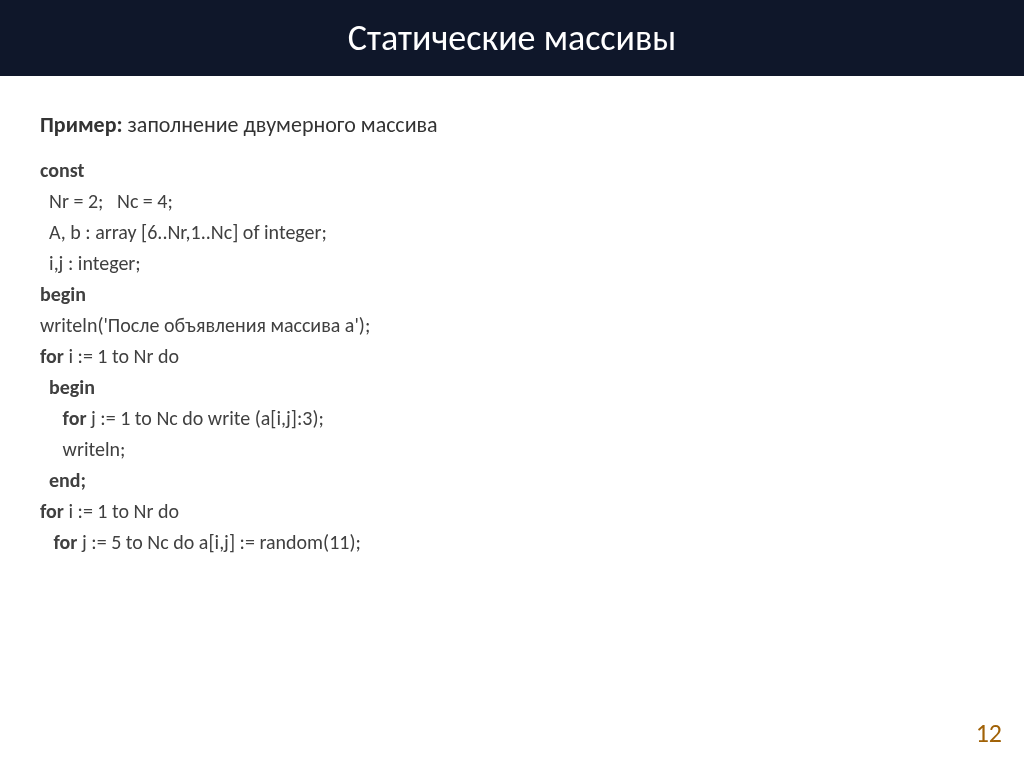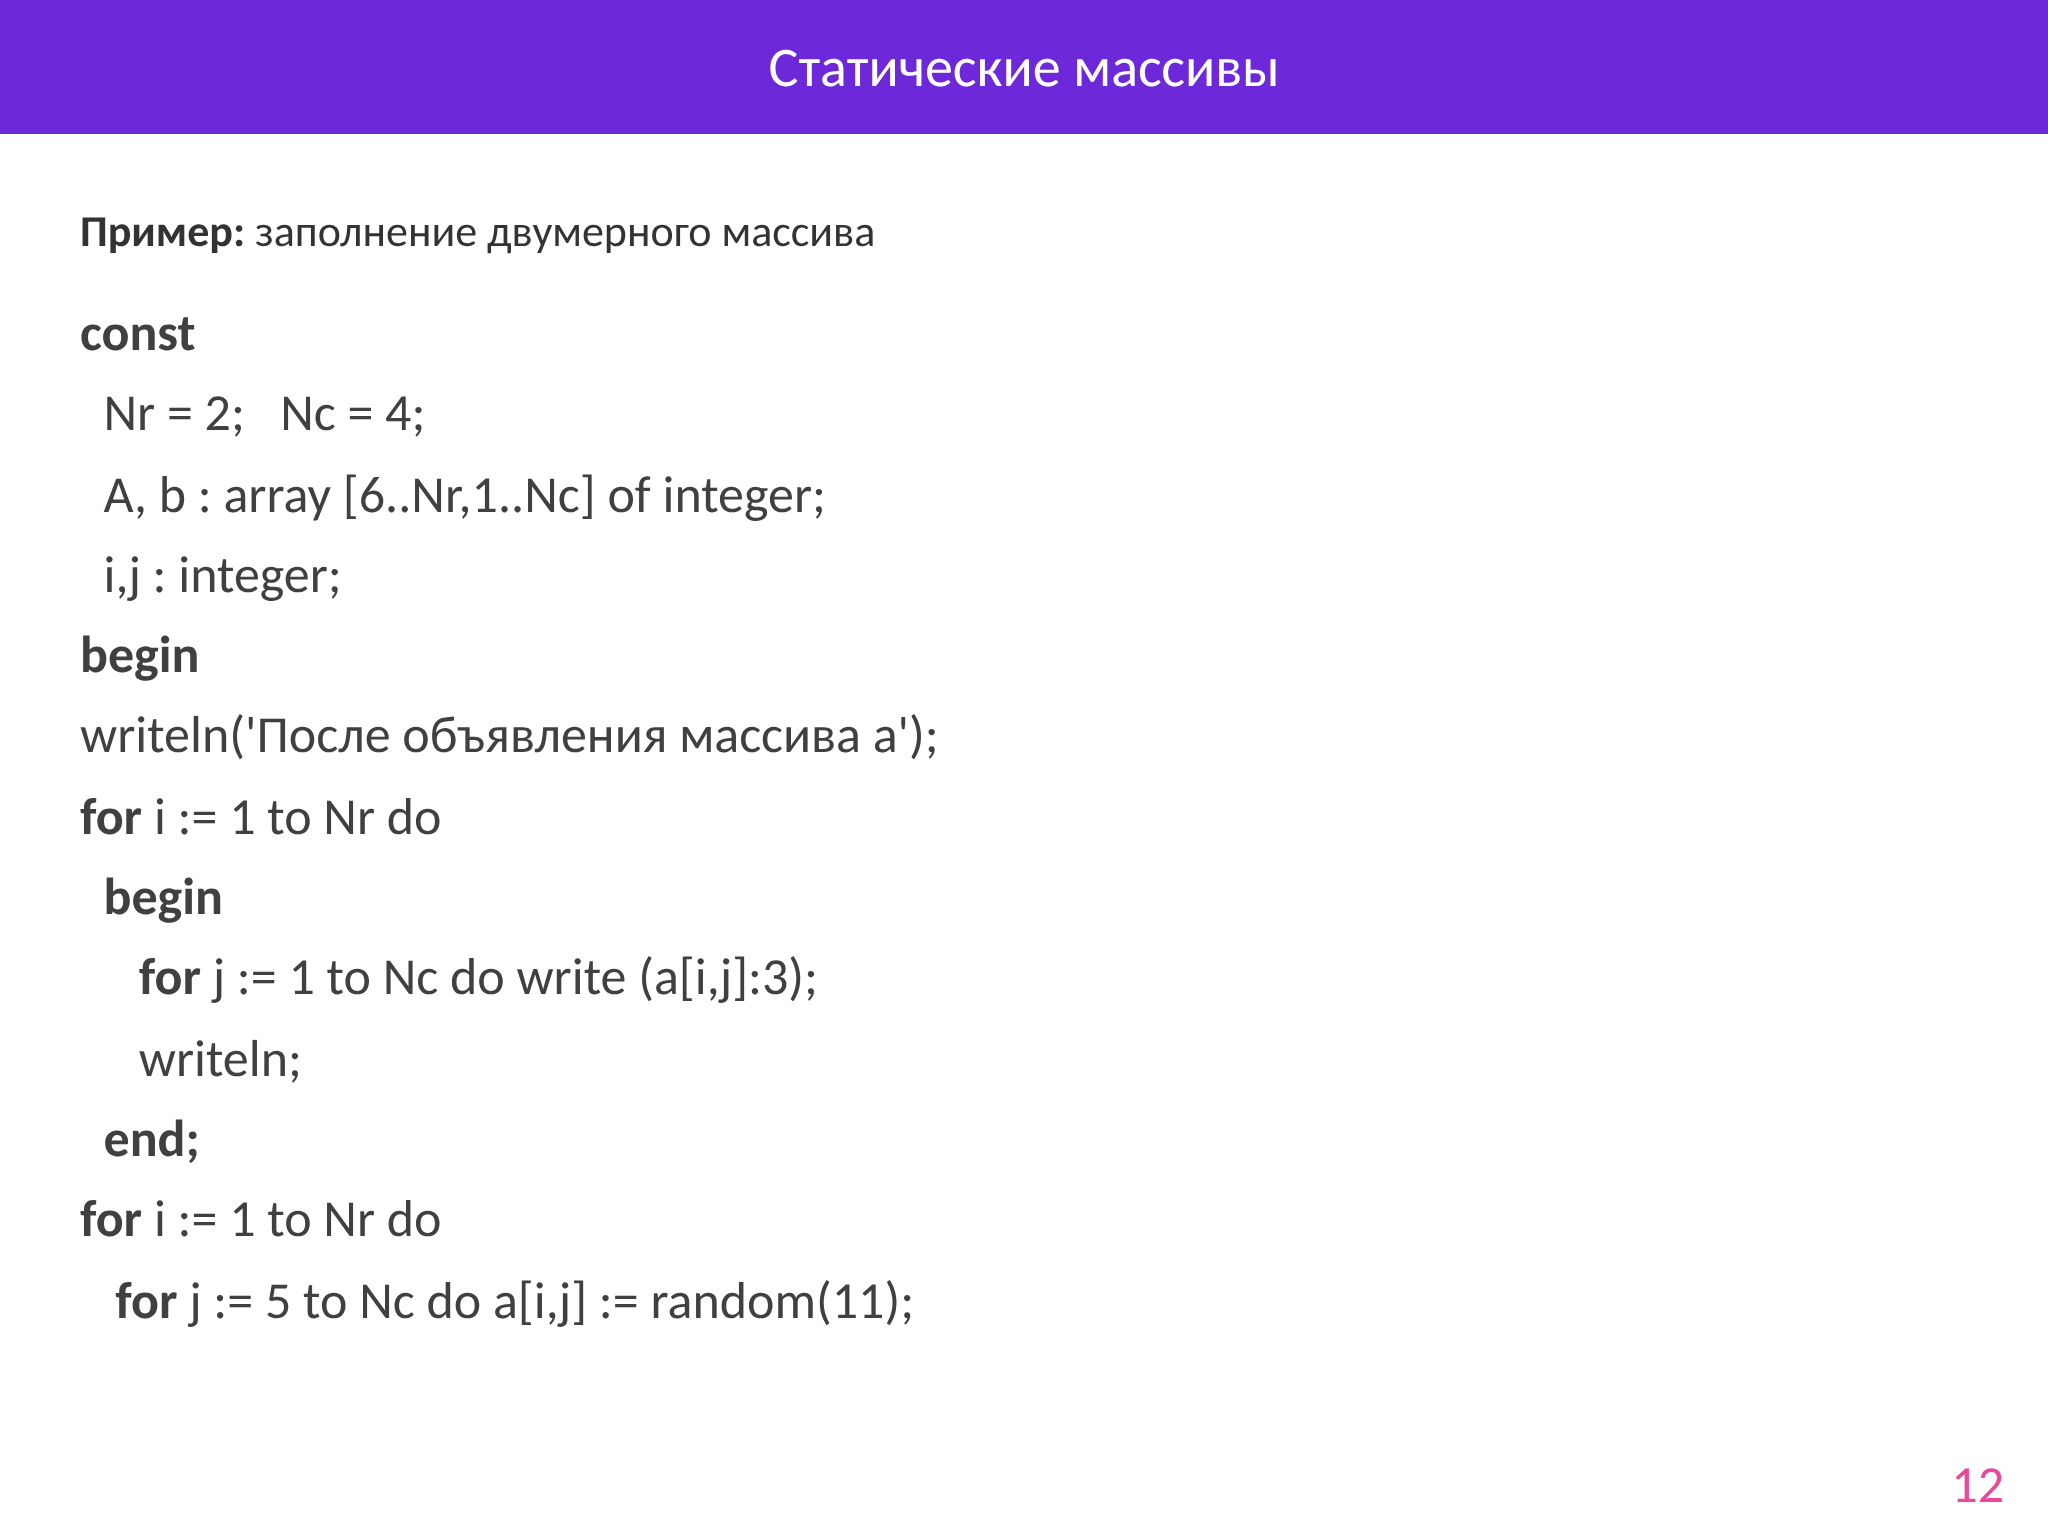--- a/index.html
+++ b/index.html
@@ -9,43 +9,43 @@
     }
     body {
       width: 1024px;
       height: 767px;
       font-family: Calibri, Arial, sans-serif;
       background: #ffffff;
       position: relative;
       overflow: hidden;
     }
     .header {
-      background: #6d28d9;
+      background: #0f172a;
       color: #ffffff;
       padding: 16px 0;
       text-align: center;
-      font-size: 28px;
+      font-size: 36px;
       font-weight: 400;
     }
     .content {
       padding: 32px 40px 0 40px;
       color: #404040;
       font-size: 20px;
       line-height: 1.5;
     }
     .example-heading {
       font-size: 22px;
       margin-bottom: 14px;
       color: #333333;
     }
     .example-heading .bold {
       font-weight: 700;
     }
     .code-block {
-      font-size: 26px;
+      font-size: 20px;
       line-height: 1.55;
       color: #404040;
     }
     .code-line {
       white-space: pre;
     }
     .kw {
       font-weight: 700;
     }
     .footer {
@@ -64,25 +64,25 @@
       display: flex;
       align-items: center;
       font-size: 16px;
       flex: 0 0 auto;
       min-width: 260px;
     }
     .footer-spacer {
       flex: 1;
     }
     .page-number {
-      color: #ec4899;
+      color: #a16207;
       font-size: 26px;
       padding: 0 22px;
       display: flex;
-      align-items: center;
+      align-items: flex-start;
     }
   </style>
 </head>
 <body>
 
 <div class="header">
   <span>Статические массивы</span>
 </div>
 
 <div class="content">

